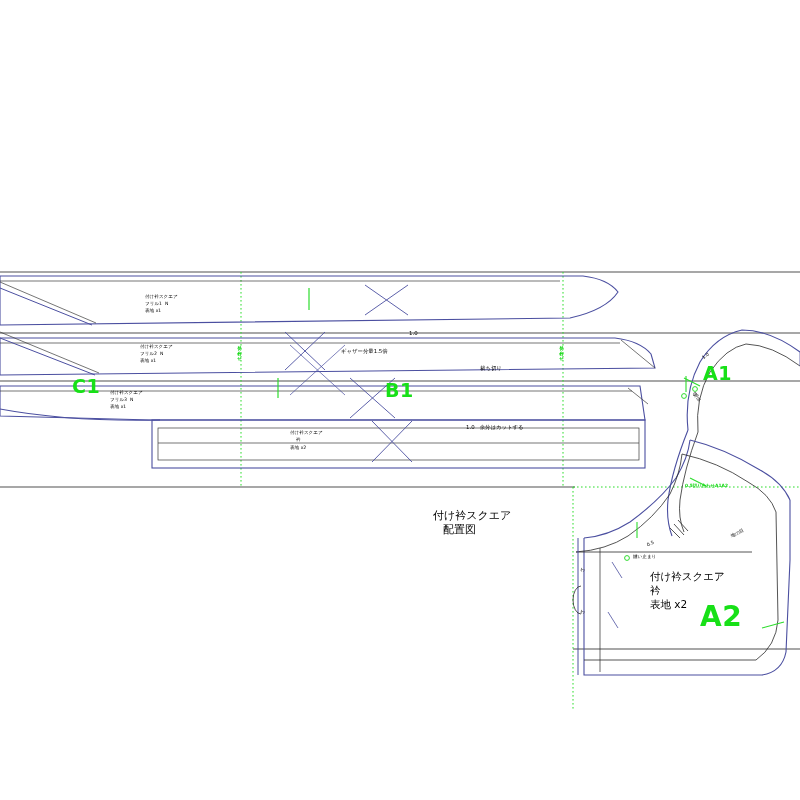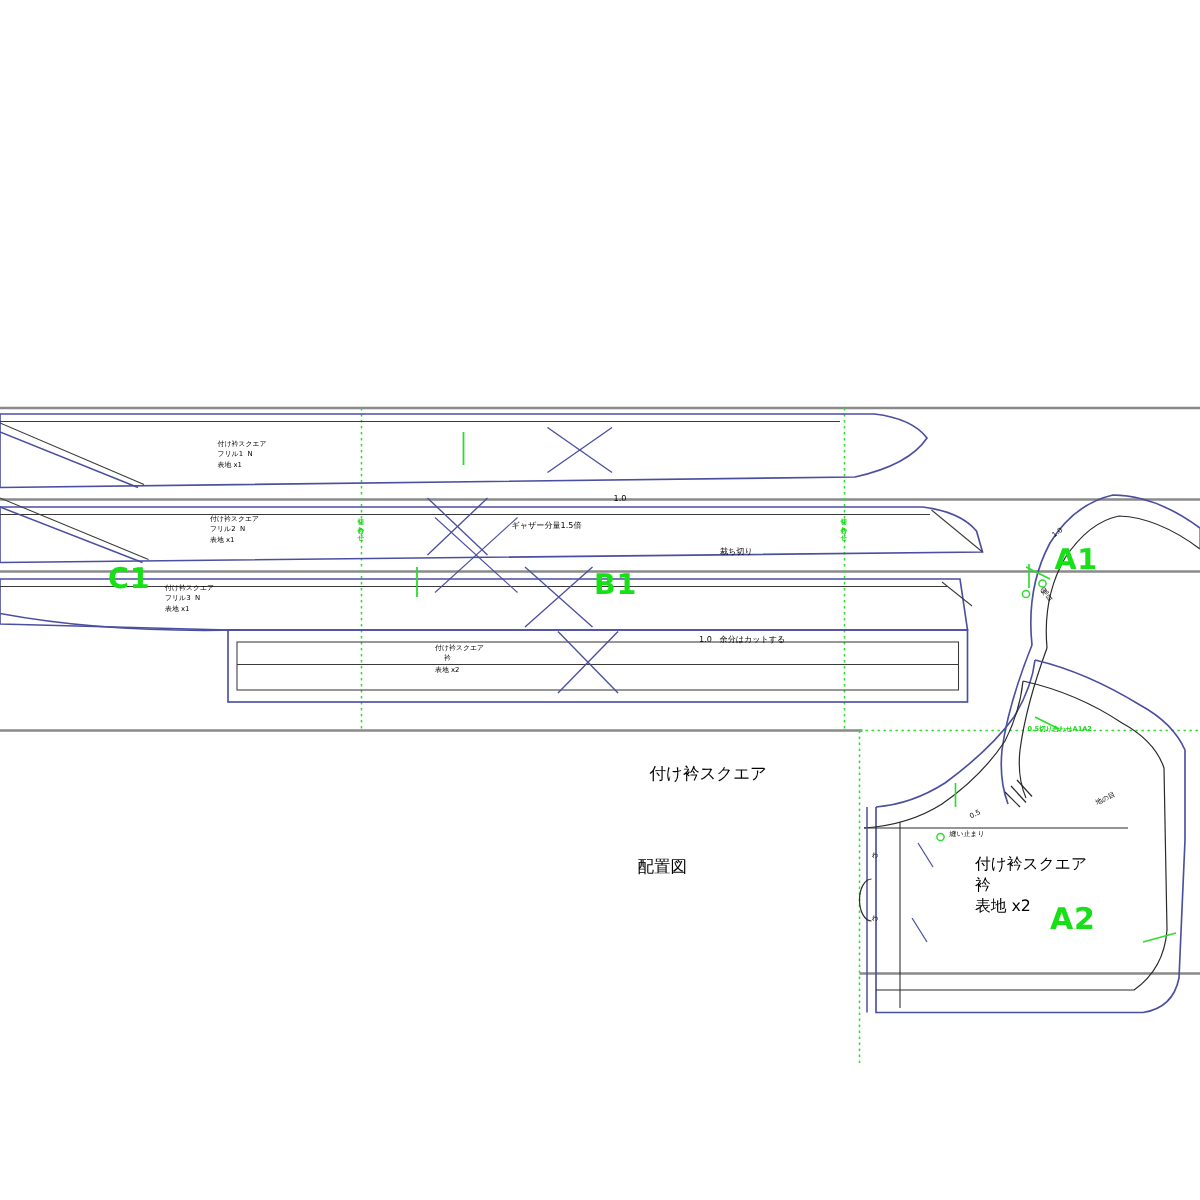--- a/index.html
+++ b/index.html
@@ -210,37 +210,37 @@
   <div class="lbl tiny" style="left:290px; top:430px;">付け衿スクエア</div>
   <div class="lbl tiny" style="left:296px; top:437px;">衿</div>
   <div class="lbl tiny" style="left:290px; top:445px;">表地 x2</div>
 
   <div class="lbl small" style="left:341px; top:348px;">ギャザー分量1.5倍</div>
   <div class="lbl small" style="left:480px; top:365px;">裁ち切り</div>
   <div class="lbl small" style="left:409px; top:330px;">1.0</div>
   <div class="lbl small" style="left:466px; top:424px;">1.0   余分はカットする</div>
 
   <div class="lbl big" style="left:433px; top:510px;">付け衿スクエア</div>
-  <div class="lbl big" style="left:425px; top:524px;margin-top:48px;">配置図</div>
+  <div class="lbl big" style="left:443px; top:524px;">配置図</div>
 
   <div class="lbl big" style="left:650px; top:570px; font-size:10.5px;">付け衿スクエア</div>
   <div class="lbl big" style="left:650px; top:584px; font-size:10.5px;">衿</div>
   <div class="lbl big" style="left:650px; top:598px; font-size:10.5px;">表地 x2</div>
 
   <div class="lbl tiny" style="left:633px; top:554px;">縫い止まり</div>
   <div class="lbl tiny rot-2" style="left:646px; top:543px;">0.5</div>
   <div class="lbl tiny rot-2" style="left:730px; top:534px;">地の目</div>
   <div class="vtxt" style="left:580px; top:564px;">わ</div>
   <div class="vtxt" style="left:580px; top:606px;">わ</div>
 
   <div class="lbl tiny rot-1" style="left:701px; top:356px;">1.0</div>
   <div class="vtxt rot-1" style="left:690px; top:392px;">地の目</div>
 
   <div class="grn grn-id" style="left:60px; top:375px;margin-left:12px;">C1</div>
-  <div class="grn grn-id" style="left:396px; top:379px;">B1</div>
+  <div class="grn grn-id" style="left:385px; top:379px;">B1</div>
   <div class="grn grn-id" style="left:703px; top:362px;">A1</div>
-  <div class="grn grn-id" style="left:700px; top:600px; font-size:20px;">A2</div>
+  <div class="grn grn-id" style="left:700px; top:600px; font-size:28px;">A2</div>
 
   <div class="vgrn" style="left:237px; top:342px;">切り合わせ</div>
   <div class="vgrn" style="left:559px; top:342px;">切り合わせ</div>
   <div class="grn grn-tiny" style="left:685px; top:483px;">0.5切り合わせA1A2</div>
 
 </div>
 
 </body></html>

